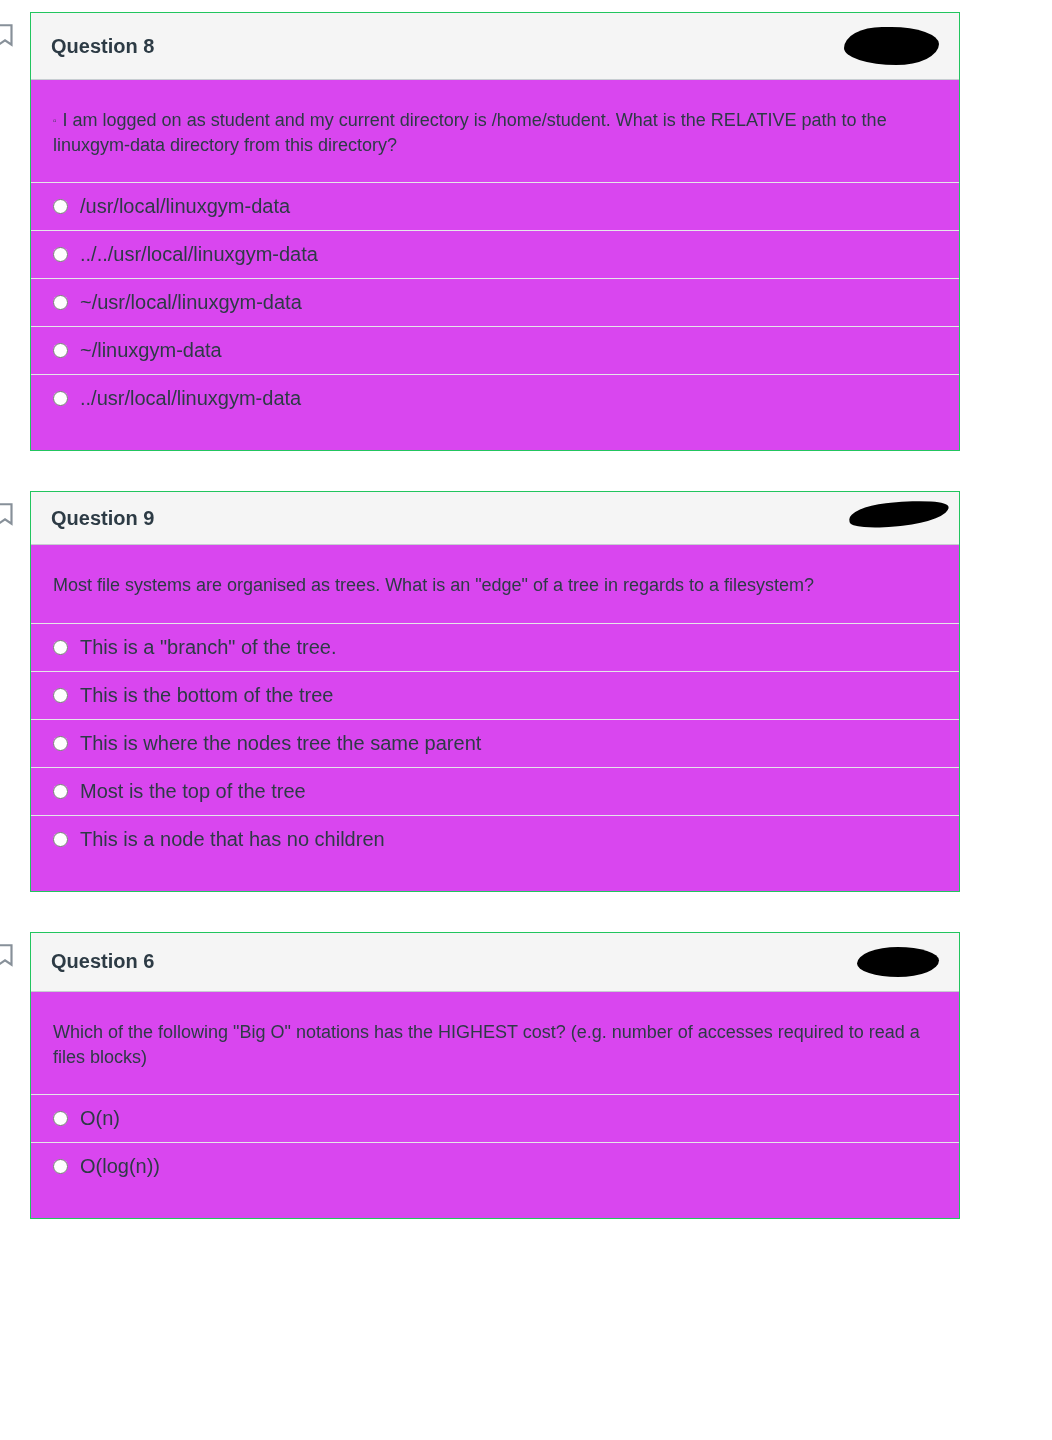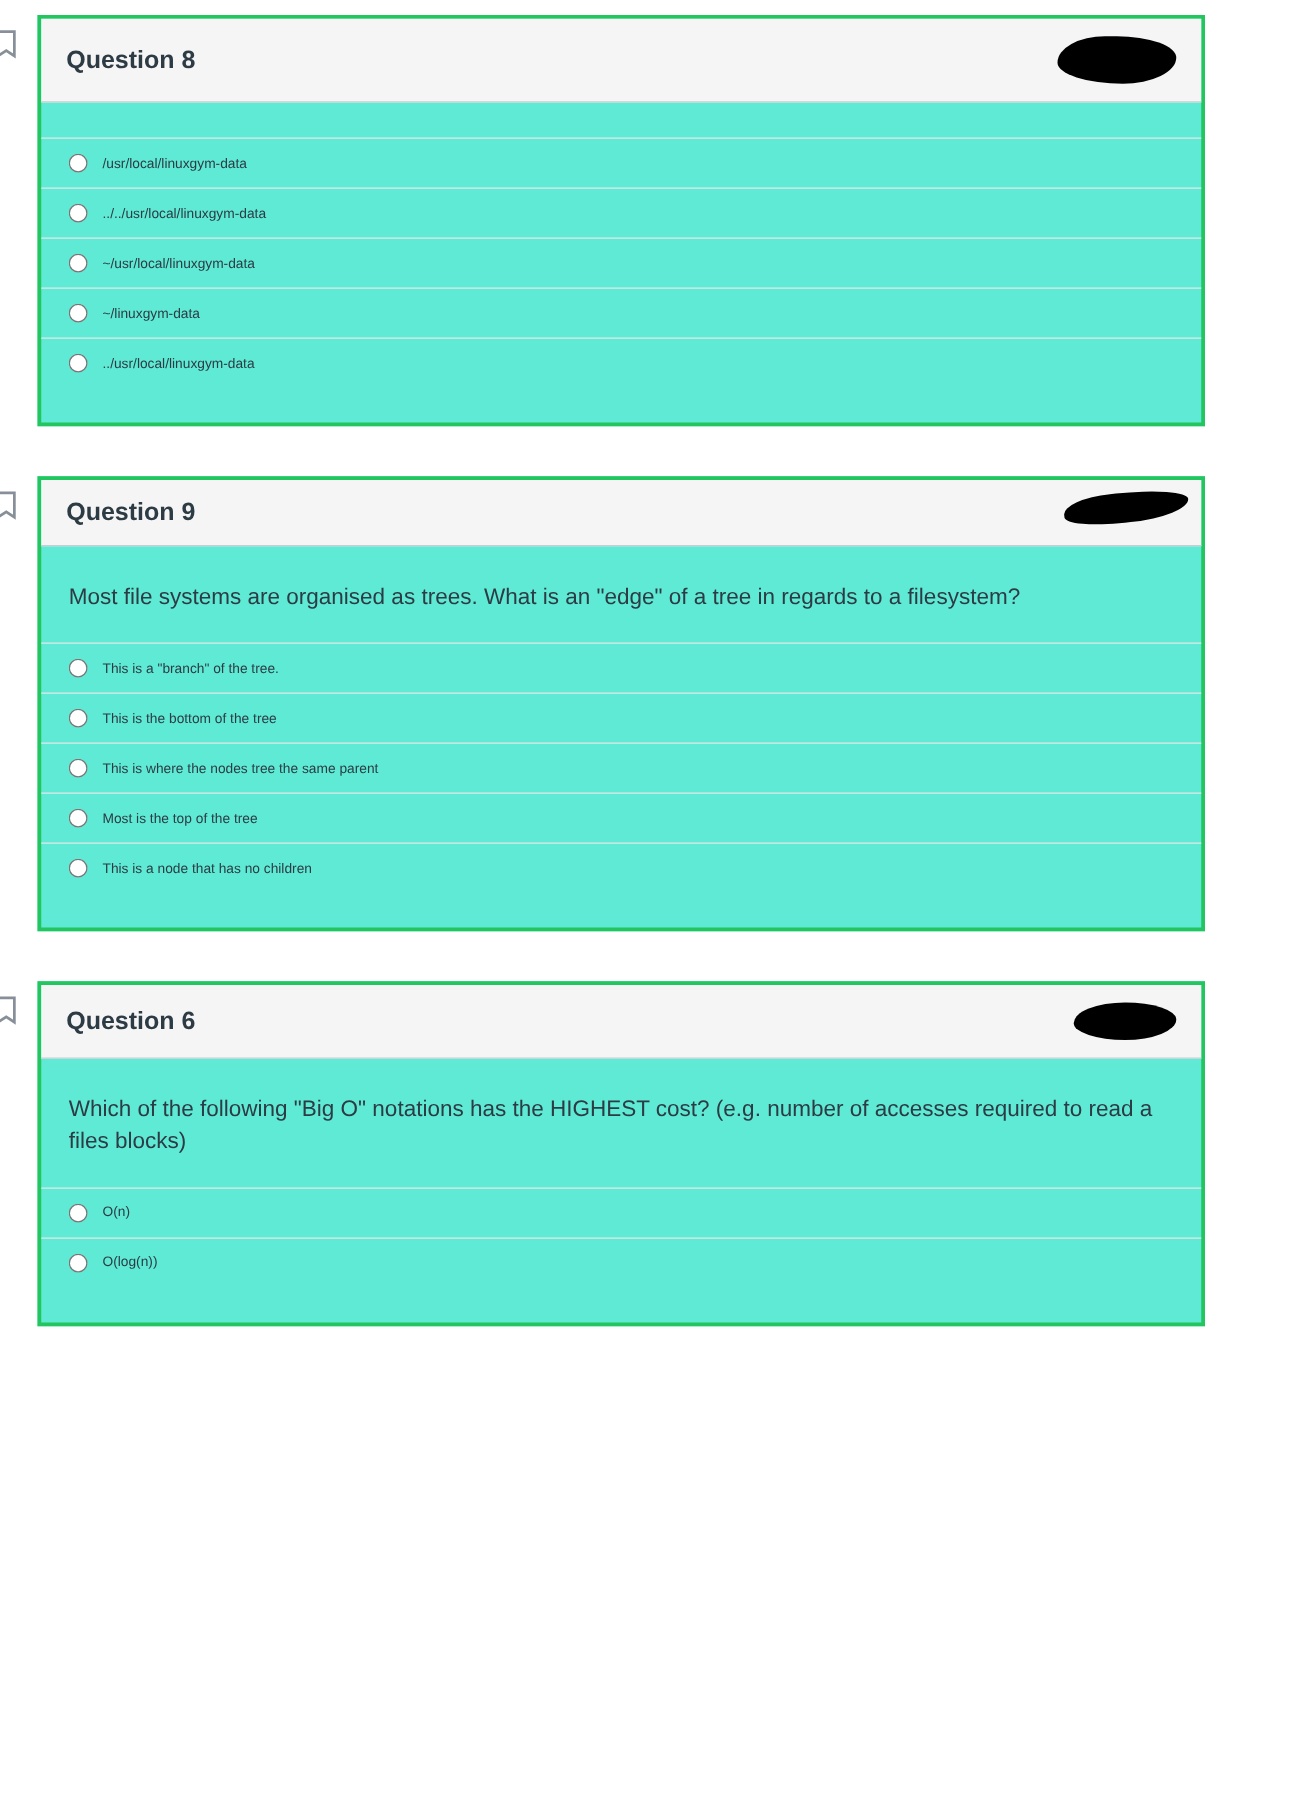--- a/index.html
+++ b/index.html
@@ -27,22 +27,22 @@
     align-items: flex-start;
     padding-top: 10px;
   }
   .bookmark-col svg {
     display: block;
     margin-left: -8px;
   }
   .question-box {
     flex: 0 0 928px;
     width: 928px;
-    border: 3px solid #22c55e;
-    background: #5eead4;
+    border: 1px solid #22c55e;
+    background: #d946ef;
   }
   .question-header {
     display: flex;
     align-items: center;
     justify-content: space-between;
     padding: 14px 20px;
     border-bottom: 1px solid #c7cdd1;
     background: #f5f5f5;
   }
   .question-title {
@@ -106,41 +106,44 @@
   .answer-row:last-child {
     border-bottom: none;
   }
   .answer-row input[type="radio"] {
     width: 15px;
     height: 15px;
     margin: 0;
     accent-color: #6b7780;
   }
   .answer-label {
-    font-size: 11px;
+    font-size: 20px;
     color: #2d3b45;
   }
 </style>
 </head>
 <body>
 
 <div class="page">
 
   <div class="question-row">
     <div class="bookmark-col">
       <svg width="26" height="26" viewBox="0 0 24 24" fill="none" stroke="#879099" stroke-width="2">
         <path d="M6 3 h12 v18 l-6 -4 l-6 4 z"></path>
       </svg>
     </div>
     <div class="question-box">
       <div class="question-header">
         <span class="question-title">Question 8</span>
         <span class="redact r1"></span>
       </div>
       <div class="question-body">
+        <div class="prompt">
+          <span class="bullet-square">▫</span><span>I am logged on as student and my current directory is /home/student. What is the RELATIVE path to the linuxgym-data directory from this directory?</span>
+        </div>
         <div class="answers">
           <label class="answer-row">
             <input type="radio" name="q8" style="">
             <span class="answer-label">/usr/local/linuxgym-data</span>
           </label>
           <label class="answer-row">
             <input type="radio" name="q8" style="">
             <span class="answer-label">../../usr/local/linuxgym-data</span>
           </label>
           <label class="answer-row">

